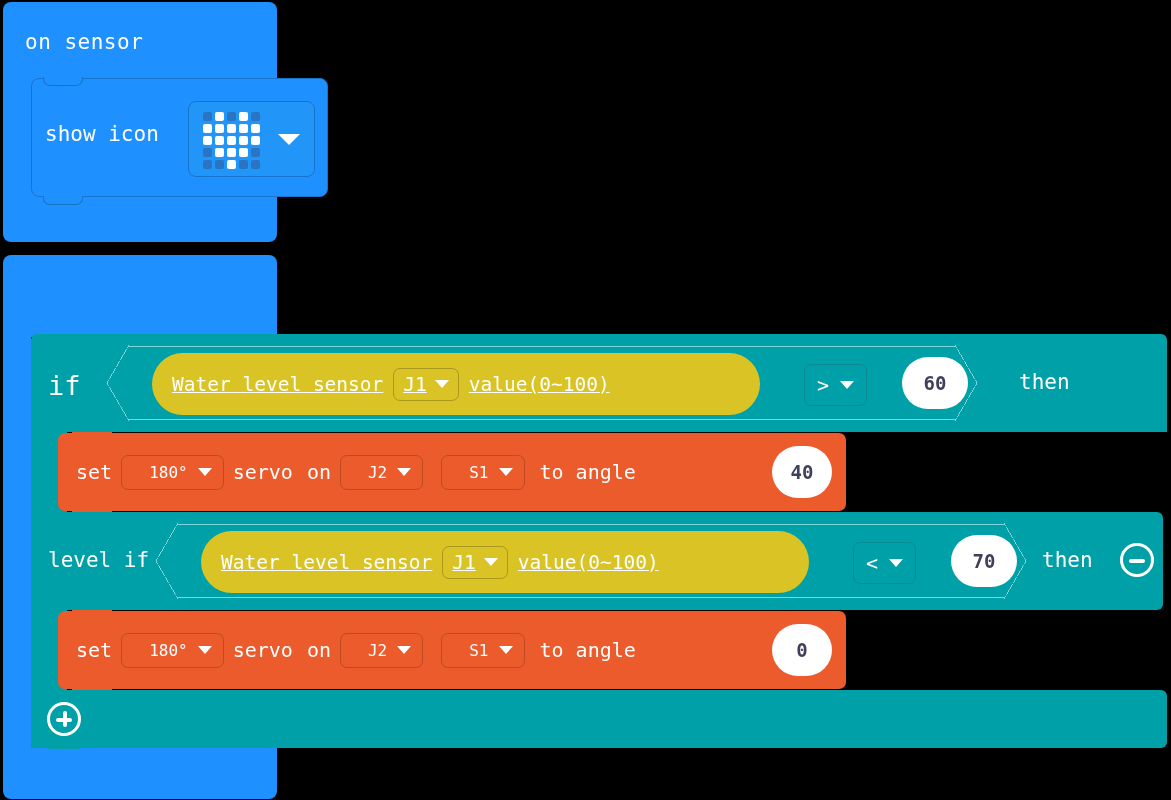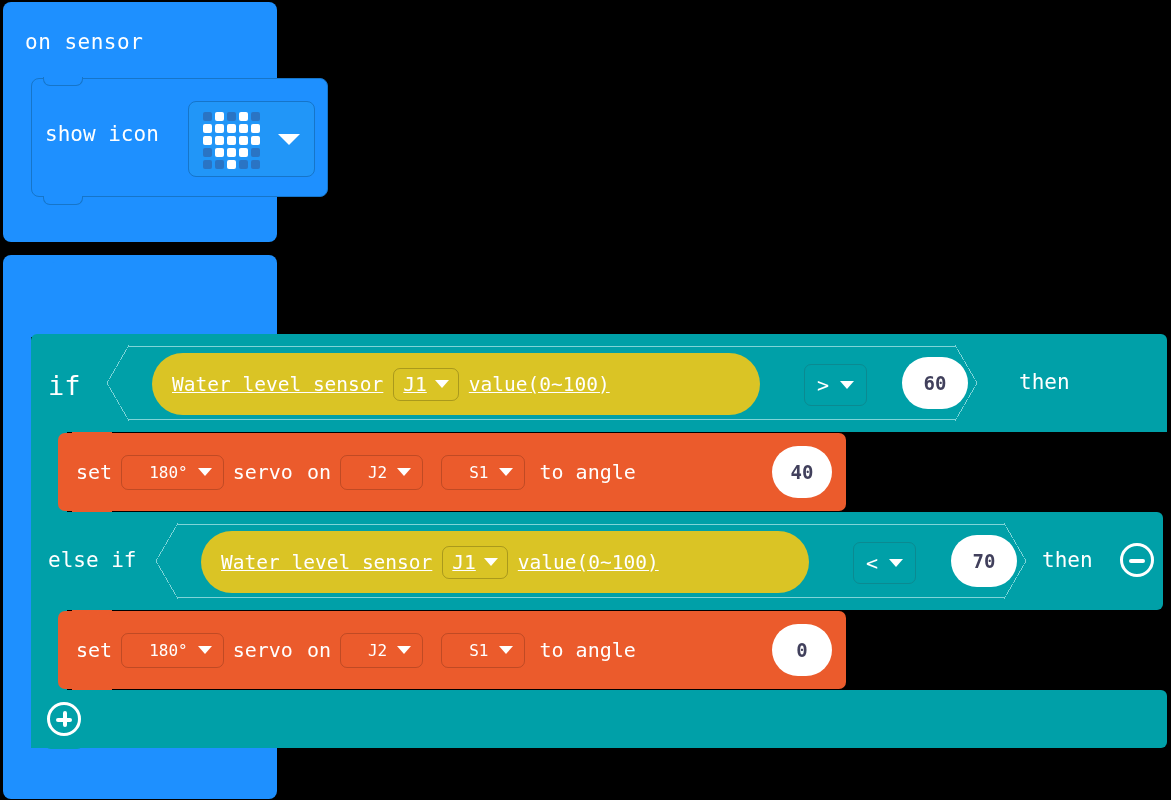--- a/index.html
+++ b/index.html
@@ -297,21 +297,21 @@
     </span>
     <span class="lbl" style="margin-left:6px;">to angle</span>
     <div class="num-oval" style="right:14px;top:13px;width:60px;height:52px;">
       <span>40</span>
     </div>
   </div>
   <div class="servo-notch-top" style="left:72px;top:432px;"></div>
   <div class="servo-notch-bot" style="left:72px;top:510px;"></div>
 
   <div class="blk" id="elseif-row">
-    <span class="lbl" id="elseif-label">else if</span>
+    <span class="lbl" id="elseif-label">level if</span>
 
     <div class="hexwrap" style="left:146px;top:12px;width:828px;">
 
       <div class="reporter-yellow" style="left:24px;top:6px;width:608px;">
         <span class="lbl">Water level sensor</span>
         <span class="field-box">
           <span class="lbl">J1</span>
           <span class="caret sm" style="position:relative;display:inline-block;"></span>
         </span>
         <span class="lbl">value(0~100)</span>

